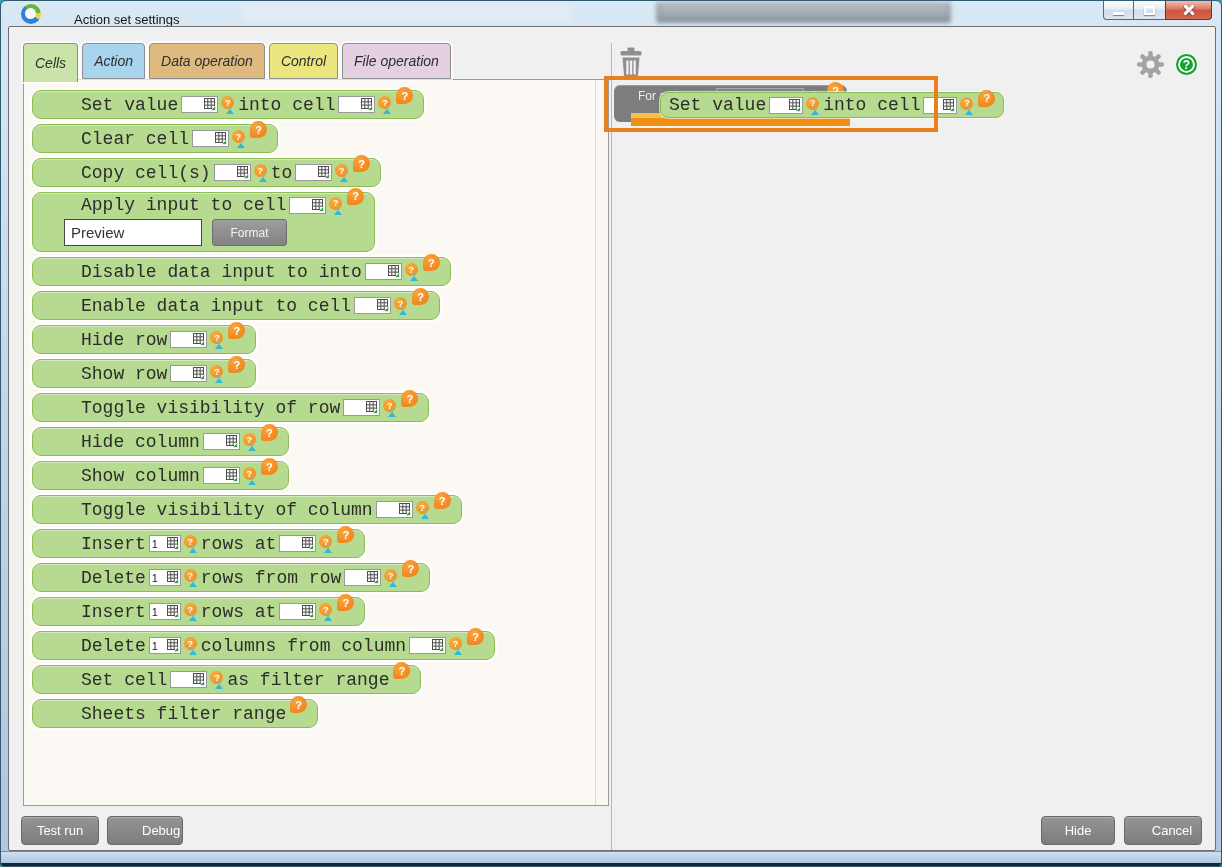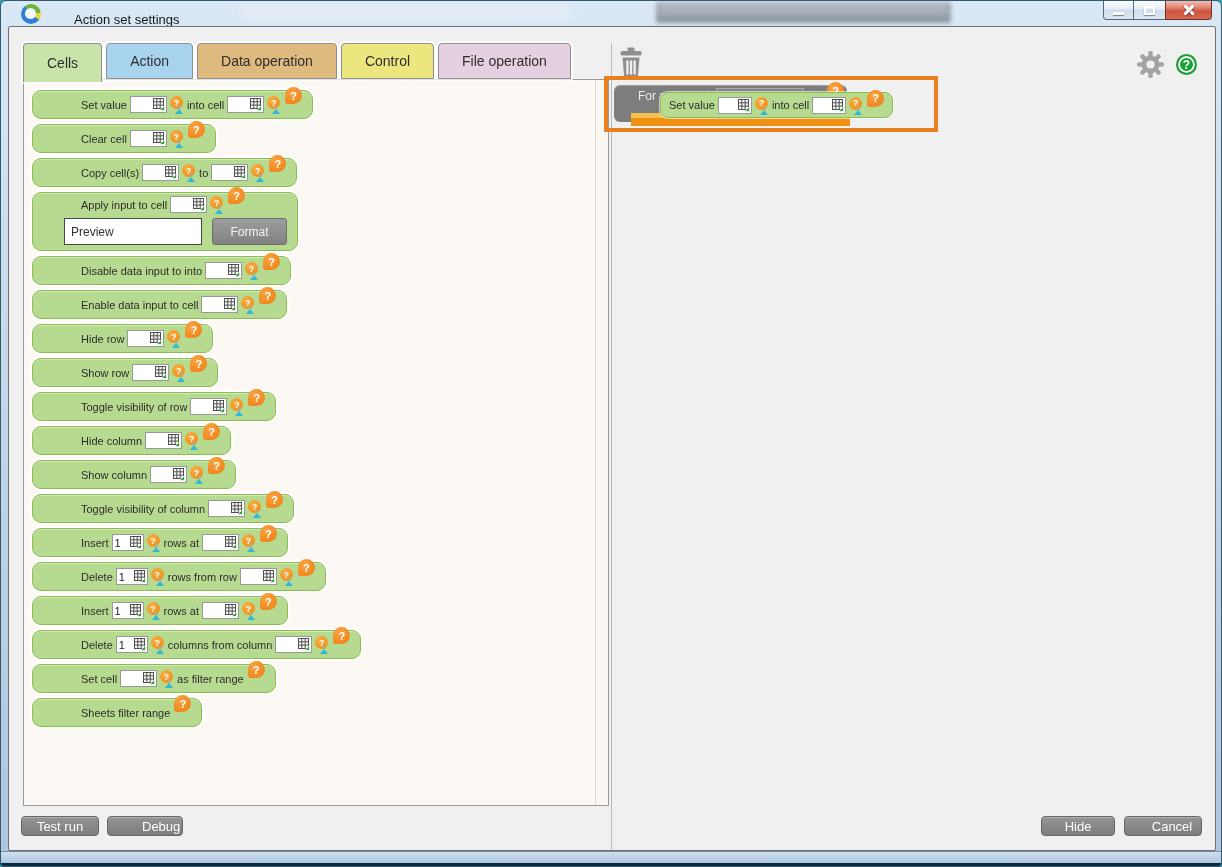--- a/index.html
+++ b/index.html
@@ -32,53 +32,53 @@
   .glyph-x1{transform:translate(-50%,-50%) rotate(45deg);}
   .glyph-x2{transform:translate(-50%,-50%) rotate(-45deg);}
   
   .client{position:absolute;left:7px;top:25px;width:1208px;height:825px;background:#f0f0f0;
     border:1px solid #6f6f6f;border-radius:2px;}
   .bottom-frame{position:absolute;left:0;right:0;top:850px;height:17px;
     background:linear-gradient(#cfe0f0,#9cbbd7);border-top:1px solid #6f8ca3;}
   .bottom-frame::after{content:"";position:absolute;left:0;right:0;bottom:0;height:5px;background:#0e2b3c;}
   
   .tabbar{position:absolute;left:22px;top:42px;display:flex;gap:4px;z-index:5;}
-  .tab{height:36px;padding:0 23px;display:flex;align-items:center;font-size:14px;color:#2f2f2f;
-    border:1px solid #8f8f8f;border-radius:4px 4px 0 0;box-shadow:0 0 0 2px rgba(255,255,255,.7);cursor:default;}
+  .tab{height:36px;padding:0 11px;display:flex;align-items:center;font-size:14px;color:#2f2f2f;
+    border:1px solid #8f8f8f;border-radius:4px 4px 0 0;box-shadow:0 0 0 2px rgba(255,255,255,.7);cursor:default;font-style:italic;}
   .tab.active{height:39px;border-bottom:none;box-shadow:0 0 0 2px rgba(255,255,255,.7);}
   
   .palette{position:absolute;left:22px;top:78px;width:586px;height:727px;background:#fcf8f4;
     border:1px solid #9a9a9a;z-index:1;display:flex;flex-direction:column;align-items:flex-start;
     gap:5px;padding:10px 0 0 8px;}
   .pal-scroll{position:absolute;right:0;top:0;bottom:0;width:13px;background:#faf6f2;border-left:1px solid #ddd7d1;}
   .divider{position:absolute;left:610px;top:42px;width:1px;height:807px;background:#b9b9b9;}
   
   .pal-block{min-height:29px;border-radius:9px;background:var(--block-green);
     border:1px solid var(--block-border);
     box-shadow:0 0 0 2px rgba(255,255,255,.9), inset 0 1px 0 rgba(255,255,255,.4);
     display:flex;flex-direction:column;justify-content:center;padding:2px 10px 2px 48px;}
   .blk-row{display:flex;align-items:center;gap:3px;}
-  .blk-label{font-size:11px;color:#2d2d2d;white-space:nowrap;}
+  .blk-label{font-size:18px;color:#2d2d2d;white-space:nowrap;font-family:Liberation Mono, monospace;}
   .cell-field{width:37px;height:17px;background:#fff;border:1px solid #999;
     display:inline-flex;align-items:center;padding:0 1px 0 2px;}
   .cell-field.has-val{width:32px;}
   .cf-val{flex:1;font-size:11px;color:#222;}
   .grid-ic{width:13px;height:13px;display:inline-block;line-height:0;}
   .help-q{position:relative;width:14px;height:19px;display:inline-block;flex:none;}
   .hq-c{position:absolute;left:0;top:1px;width:13px;height:13px;border-radius:50%;
     background:radial-gradient(circle at 35% 30%,#f8ab42,#ee8a10);color:#fff;font-size:9px;font-weight:bold;
     display:flex;align-items:center;justify-content:center;}
   .hq-p{position:absolute;bottom:0;left:5px;width:0;height:0;border-left:4px solid transparent;
     border-right:4px solid transparent;border-bottom:5px solid #2fb9d8;}
   .hq-p::before{content:"";position:absolute;left:-2px;top:-4px;width:4px;height:4px;border-radius:50%;background:#c9a269;}
   .q-badge{width:17px;height:17px;border-radius:50% 50% 50% 3px;flex:none;
     background:radial-gradient(circle at 35% 30%,#f8a340,#ee7d10);color:#fff;font-weight:bold;font-size:11px;
     display:flex;align-items:center;justify-content:center;position:relative;top:-9px;margin-left:1px;}
   .blk-row2{display:flex;align-items:center;margin:4px 0 3px -17px;}
-  .preview-box{width:138px;height:27px;background:#fff;border:1px solid #474747;font-size:12px;color:#333;
+  .preview-box{width:138px;height:27px;background:#fff;border:1px solid #474747;font-size:15px;color:#333;
     display:flex;align-items:center;padding-left:6px;}
   .format-btn{width:75px;height:27px;margin-left:10px;border:1px solid #6e6e6e;border-radius:3px;
     background:linear-gradient(#9d9d9d,#828282);color:#f4f4f4;font-size:12px;font-family:inherit;}
   
   .trash-btn{position:absolute;left:616px;top:46px;width:28px;height:32px;line-height:0;z-index:2;}
   .gear-btn{position:absolute;left:1136px;top:50px;width:27px;height:27px;line-height:0;z-index:2;}
   .help-btn{position:absolute;left:1175px;top:53px;width:21px;height:21px;border-radius:50%;
     background:#16a133;border:2px solid #16a133;box-shadow:inset 0 0 0 2px #fff;color:#fff;
     font-size:12px;font-weight:bold;display:flex;align-items:center;justify-content:center;z-index:2;}
   .for-block{position:absolute;left:613px;top:84px;width:233px;height:37px;border-radius:6px;
@@ -91,21 +91,21 @@
   .drop-bar{position:absolute;left:630px;top:112px;width:219px;height:13px;z-index:3;
     background:linear-gradient(var(--drop-bar-top) 0 42%,var(--drop-bar-bottom) 42% 100%);}
   .ws-block{position:absolute;left:659px;top:91px;height:26px;border-radius:8px;z-index:4;
     background:var(--block-green);border:1px solid var(--block-border);
     box-shadow:0 0 0 1px rgba(255,255,255,.6);display:flex;align-items:center;gap:3px;padding:0 8px;}
   .ws-block .cell-field{width:34px;}
   .ws-block .q-badge{top:-7px;}
   .highlight-rect{position:absolute;left:603px;top:75px;width:334px;height:56px;
     border:4px solid var(--highlight-orange);z-index:6;pointer-events:none;}
   
-  .gbtn{position:absolute;top:815px;height:20px;border:1px solid #686868;border-radius:4px;
+  .gbtn{position:absolute;top:815px;height:29px;border:1px solid #686868;border-radius:4px;
     background:linear-gradient(#959595,#7c7c7c);box-shadow:inset 0 1px 0 rgba(255,255,255,.25);
     color:#fff;font-size:13px;font-family:inherit;}
   #btn-testrun{left:20px;width:78px;}
   #btn-debug{left:106px;width:76px;padding-left:34px;}
   #btn-save{left:1040px;width:74px;}
   #btn-cancel{left:1123px;width:78px;padding-left:24px;}
 </style>
 </head>
 <body>
 

